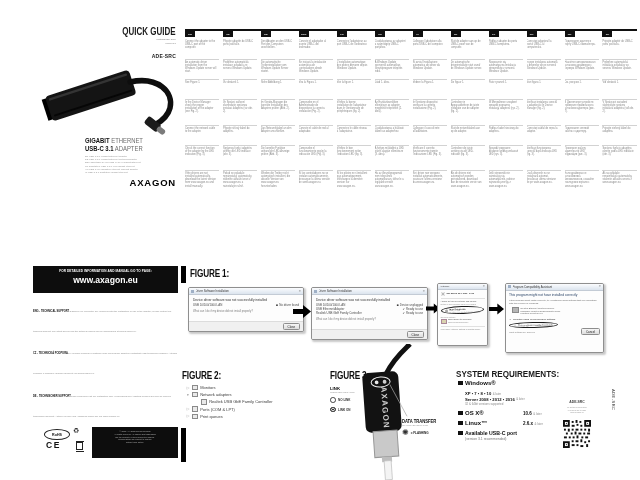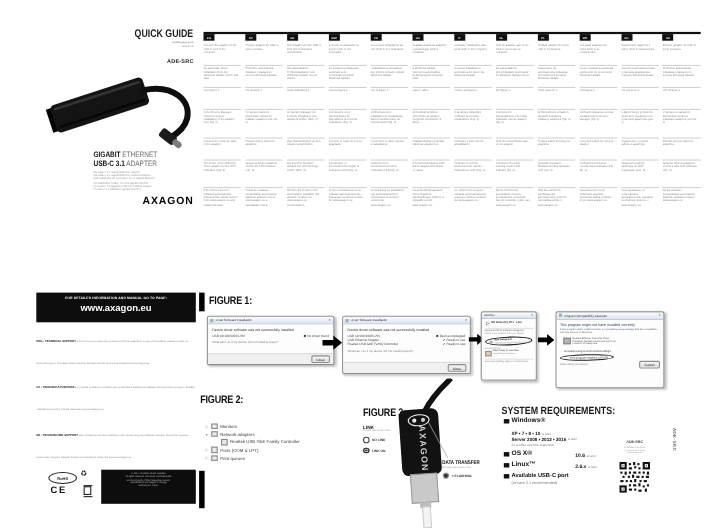--- a/index.html
+++ b/index.html
@@ -469,21 +469,21 @@
           <span>This program installed correctly</span>
         </span>
     </div>
     <div class="pca-foot">
       <span class="pca-lk">What settings are applied?</span>
       <span class="btn">Cancel</span>
     </div>
   </div>
 </div>
 
-<div class="abs fig-h" style="left:182px;top:358px"><span class="cond">FIGURE 2:</span></div>
+<div class="abs fig-h" style="left:182px;top:370px"><span class="cond">FIGURE 2:</span></div>
 <div id="tree">
     <div class="tree-row" style="padding-left: 0px;">
       <span class="tr-a">▷</span>
       <span class="tr-ic"></span>
       <span class="tr-l">Monitors</span>
     </div>
     <div class="tree-row" style="padding-left: 0px;">
       <span class="tr-a">▾</span>
       <span class="tr-ic"></span>
       <span class="tr-l">Network adapters</span>

